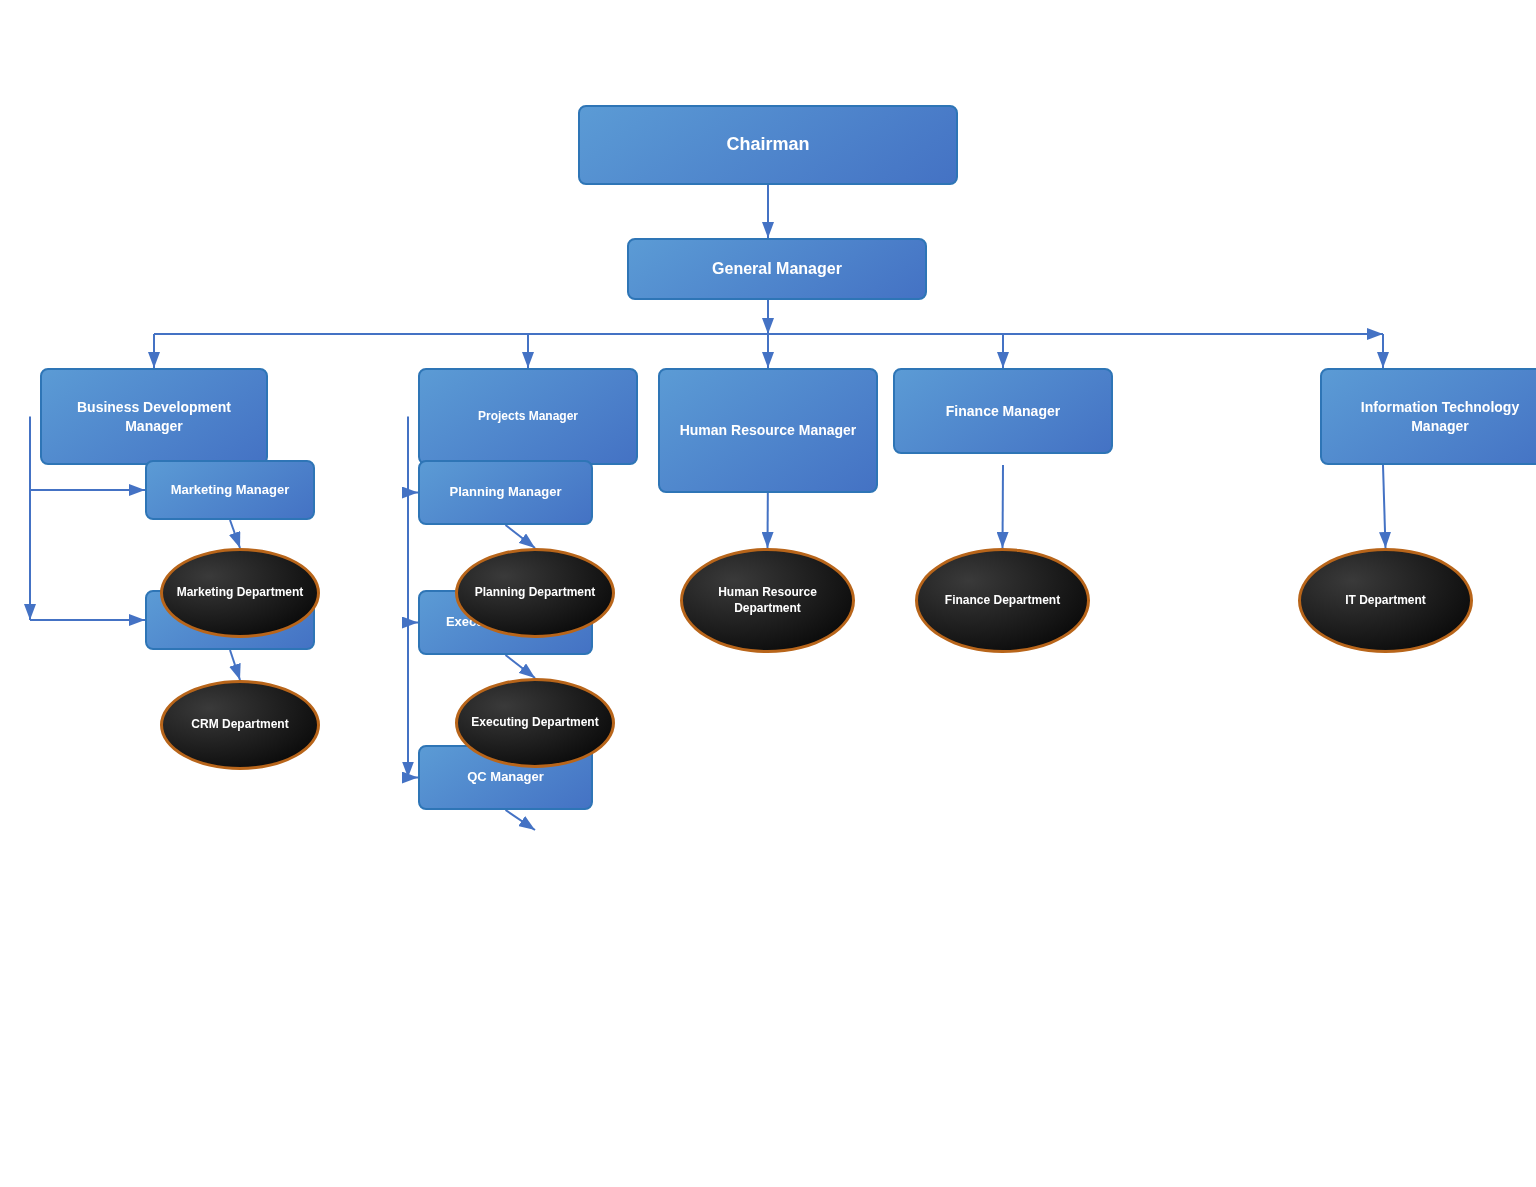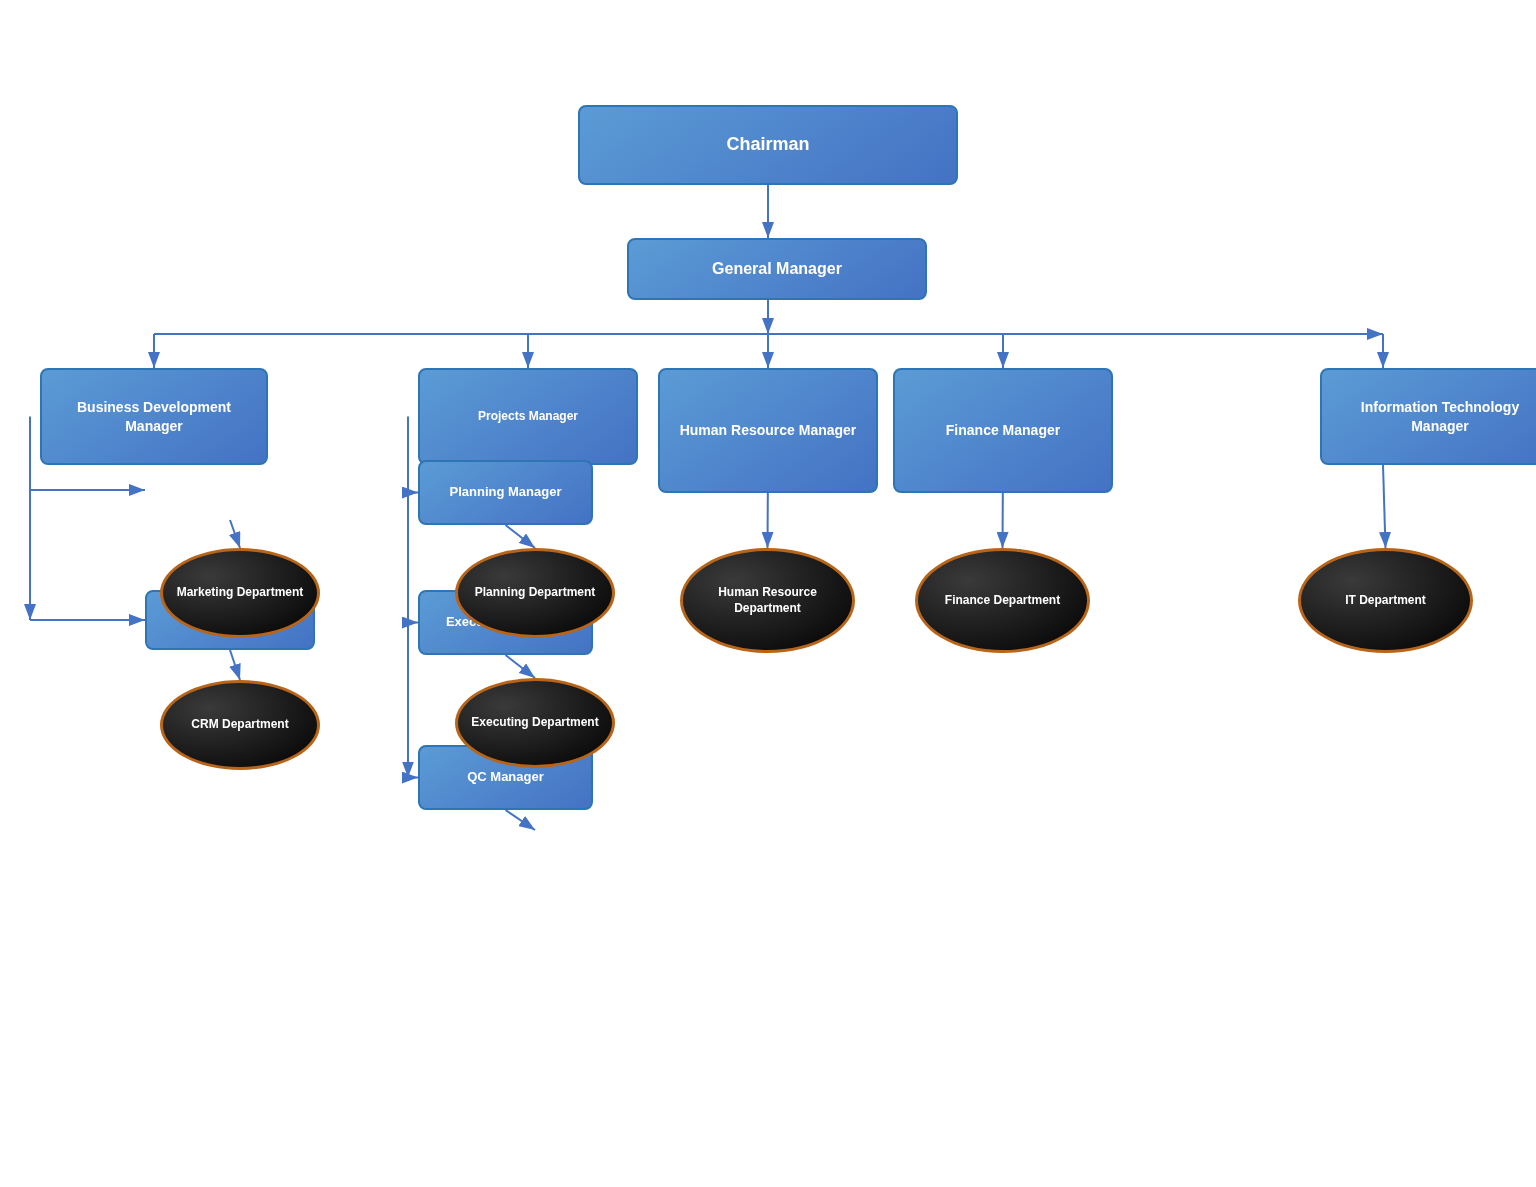--- a/index.html
+++ b/index.html
@@ -108,24 +108,25 @@
   <div class="blue-box" style="left:578px; top:105px; width:380px; height:80px; font-size:18px;">Chairman</div>
 
   <div class="blue-box" style="left:618px; top:238px; width:300px; height:62px; font-size:16px;margin-left:9px;">General Manager</div>
 
   <div class="blue-box" style="left:40px; top:368px; width:228px; height:97px; font-size:14px;">Business Development Manager</div>
 
   <div class="blue-box" style="left:418px; top:368px; width:220px; height:97px; font-size:12px;">Projects Manager</div>
 
   <div class="blue-box" style="left:658px; top:368px; width:220px; height:125px; font-size:14px;">Human Resource Manager</div>
 
-  <div class="blue-box" style="left:893px; top:368px; width:220px; height:125px; font-size:14px;">Finance Manager</div>
+  <div class="blue-box" style="left:893px; top:368px; width:220px; height:86px; font-size:14px;">Finance Manager</div>
 
   <div class="blue-box" style="left:1320px; top:368px; width:240px; height:97px; font-size:14px;">Information Technology Manager</div>
 
+  <div class="blue-box" style="left:145px; top:460px; width:170px; height:60px; font-size:13px;">Marketing Manager</div>
 
   <div class="blue-box" style="left:145px; top:590px; width:170px; height:60px; font-size:13px;">CRM Manger</div>
 
   <div class="blue-box" style="left:418px; top:460px; width:175px; height:65px; font-size:13px;">Planning Manager</div>
 
   <div class="blue-box" style="left:418px; top:590px; width:175px; height:65px; font-size:13px;">Executing Manager</div>
 
   <div class="blue-box" style="left:418px; top:745px; width:175px; height:65px; font-size:13px;">QC Manager</div>
 
   <div class="black-oval" style="left:160px; top:548px; width:160px; height:90px; font-size:12px;">Marketing Department</div>

